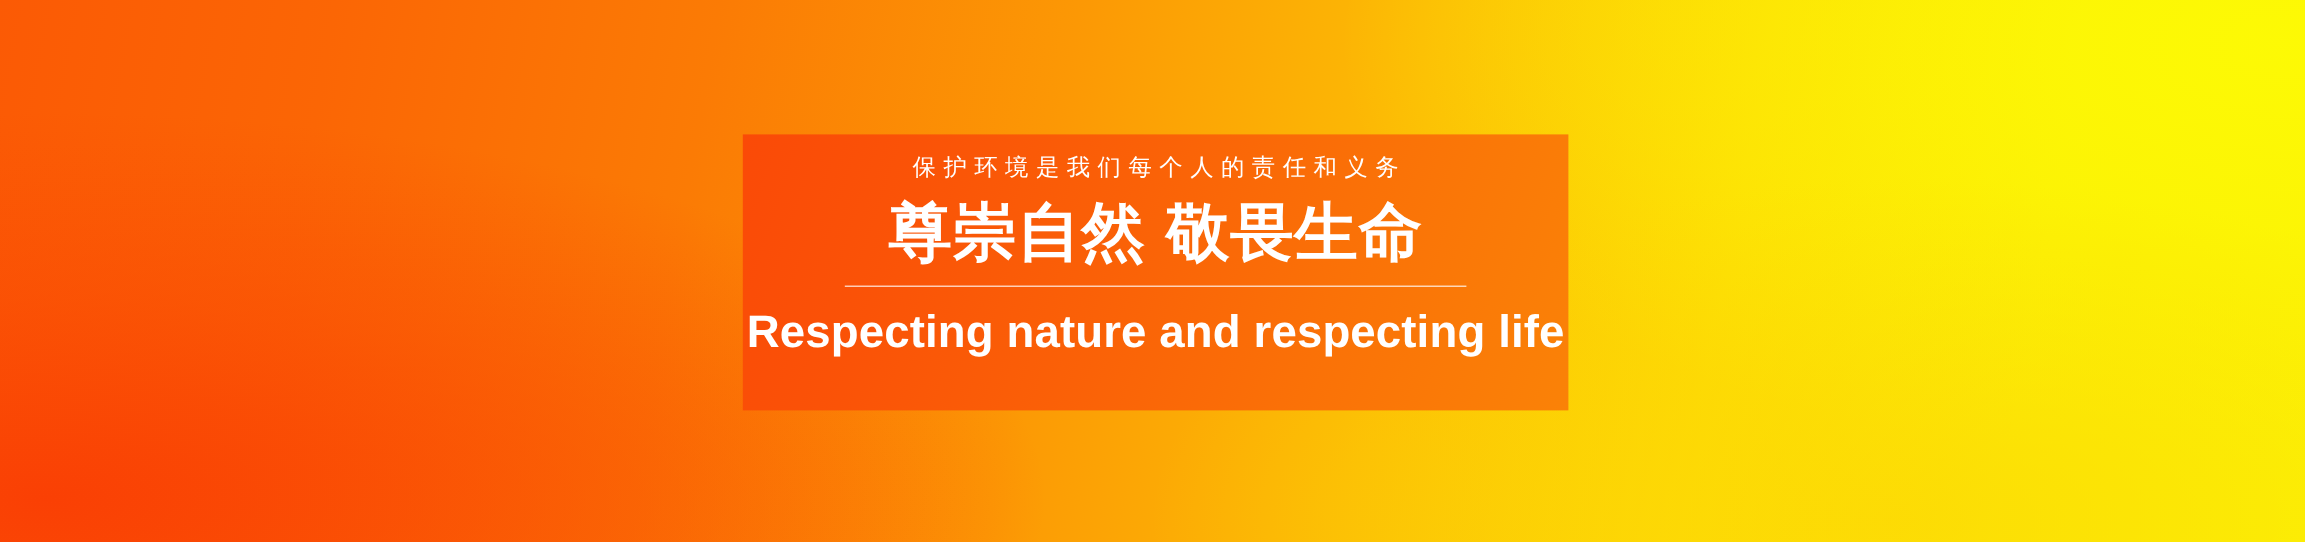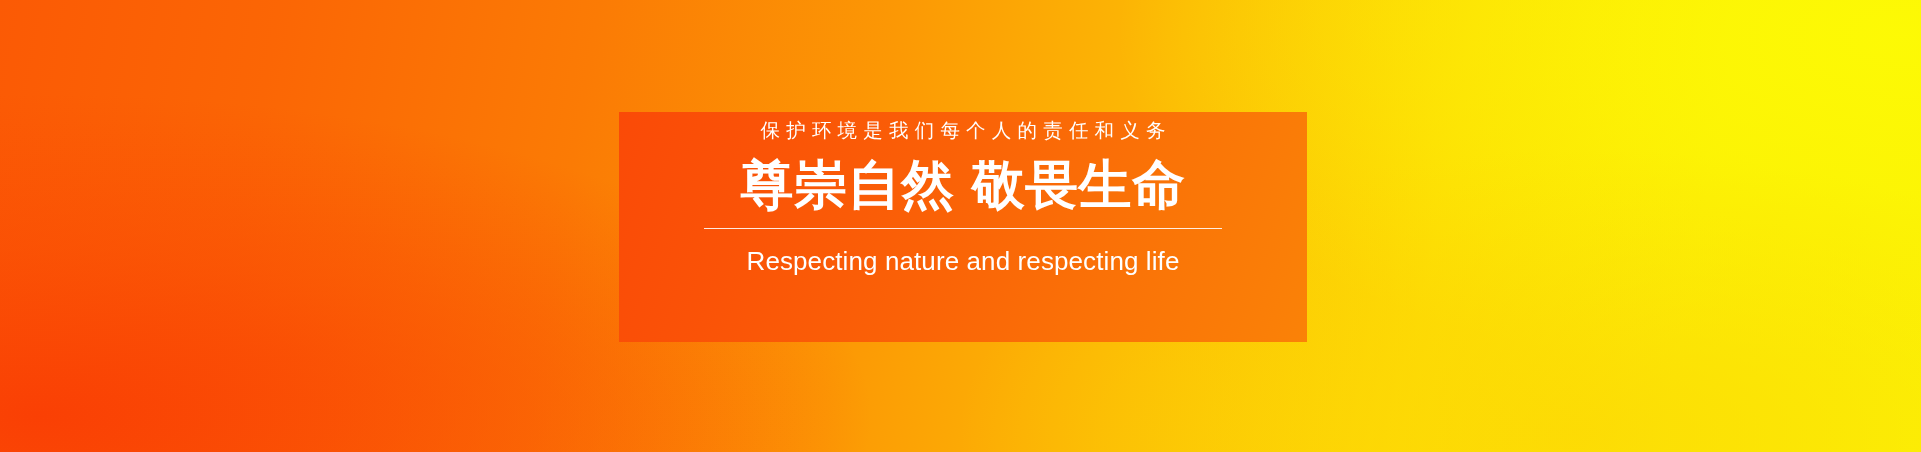--- a/index.html
+++ b/index.html
@@ -66,21 +66,21 @@
         #fa4a07 0%,
         #fa5307 20%,
         #fa6107 45%,
         #fa7107 70%,
         #fa8207 100%);
     display: flex;
     flex-direction: column;
     align-items: center;
     justify-content: flex-start;
     box-sizing: border-box;
-    padding-top: 9px;
+    padding-top: 19px;
   }
 
   .panel-inner {
     width: 518px;
     display: flex;
     flex-direction: column;
     align-items: center;
   }
 
   
@@ -115,23 +115,23 @@
   .divider {
     width: 518px;
     height: 1.6px;
     background: rgba(255, 255, 255, 0.88);
     margin-top: 15px;
   }
 
   
   .subline {
     color: #ffffff;
-    font-size: 26px;
+    font-size: 38px;
     line-height: 1;
-    font-weight: 400;
+    font-weight: 700;
     letter-spacing: 0.1px;
     white-space: nowrap;
     text-align: center;
     margin-top: 19px;
   }
 </style>
 </head>
 <body>
 
 <div id="stage">

